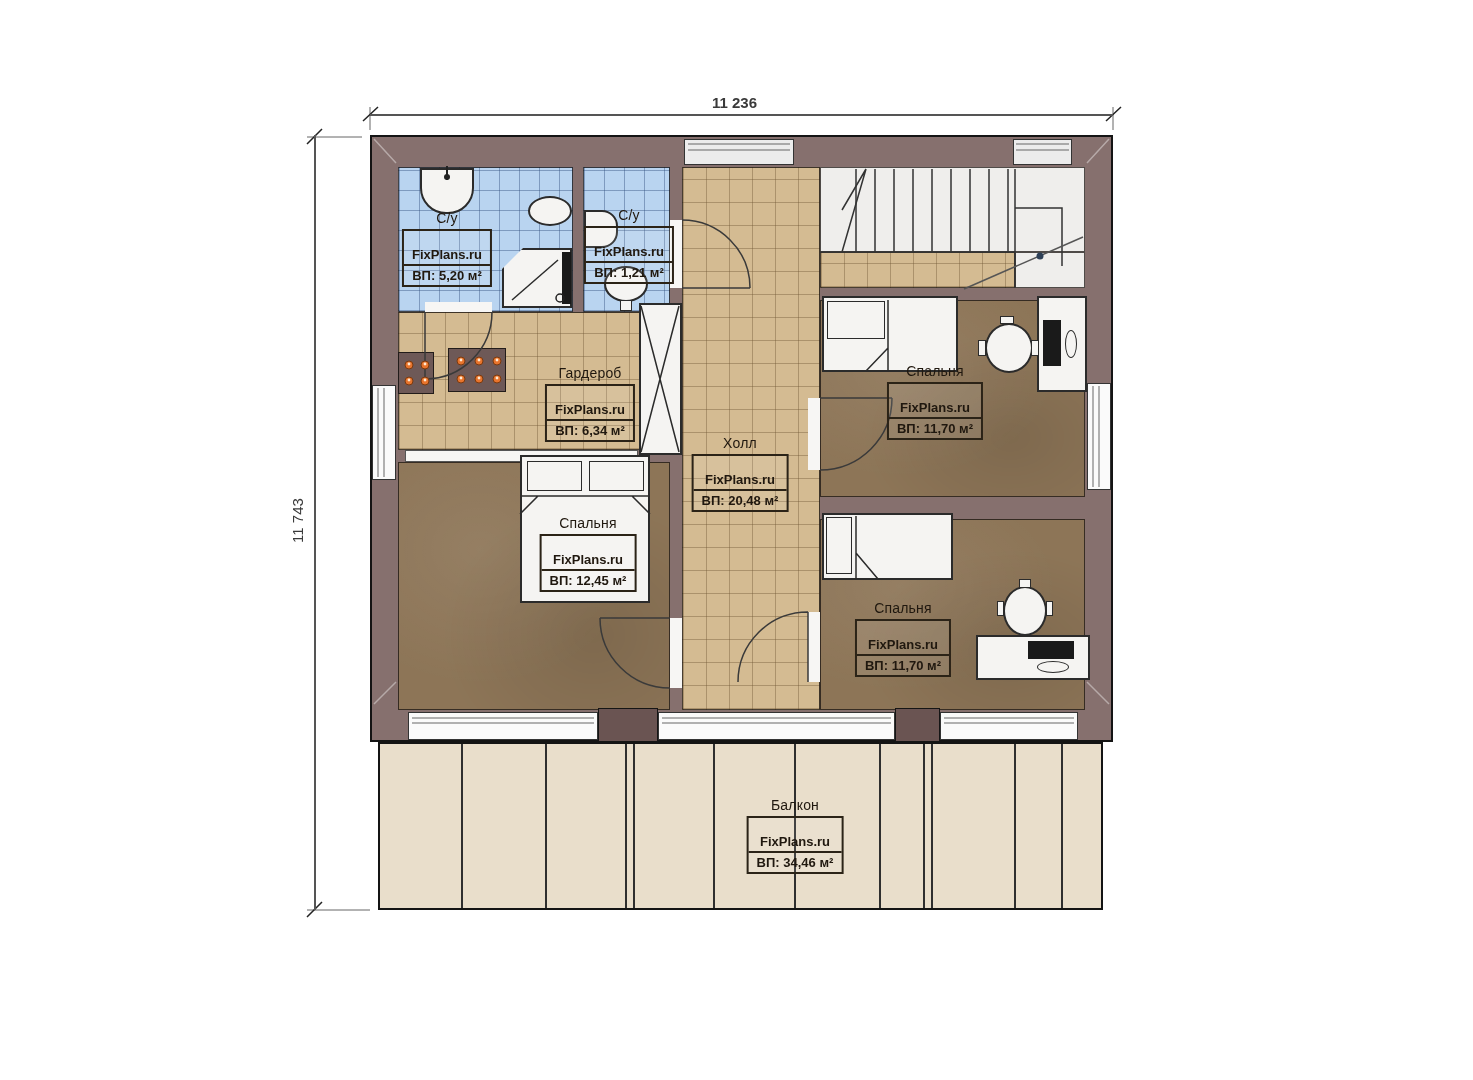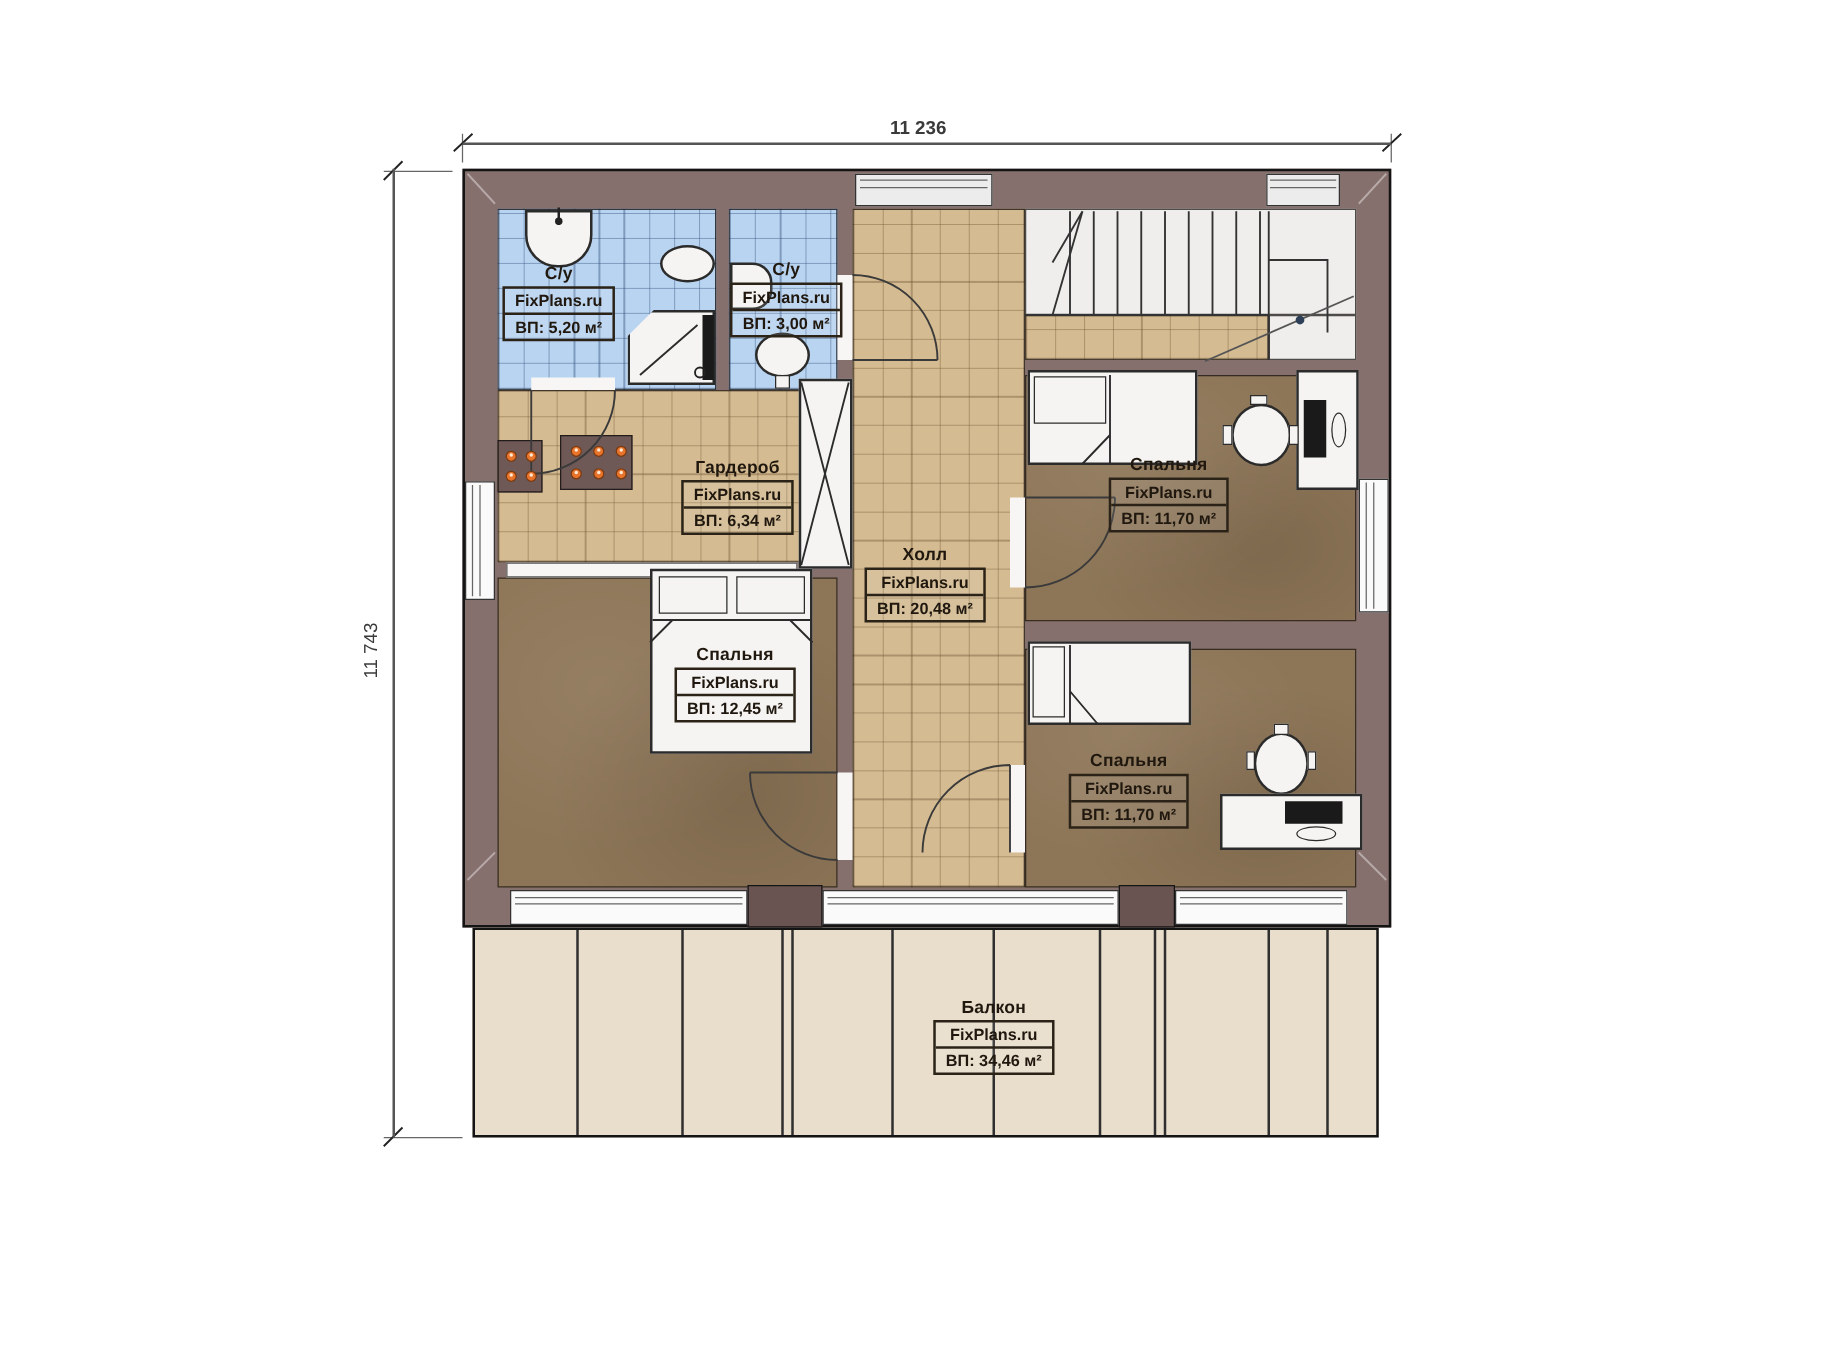--- a/index.html
+++ b/index.html
@@ -30,24 +30,24 @@
   .window-top{background:#ececec;border:1px solid #333;z-index:3;}
   .column{background:#6a5452;border:1.5px solid #151515;z-index:3;}
   
   .furn{background:#f5f4f2;border:2px solid #2b2b2b;z-index:3;}
   .furn-thin{background:#f5f4f2;border:1.5px solid #2b2b2b;z-index:3;}
   .dark{background:#1a1a1a;z-index:4;}
   .cab{background:#6e5957;border:1px solid #221c1a;z-index:3;}
   
   .room-label{position:absolute;transform:translateX(-50%);text-align:center;
     z-index:6;color:#20180f;white-space:nowrap;}
-  .room-name{font-weight:bold;font-size:14px;margin-bottom:3px;letter-spacing:.2px;}
+  .room-name{font-weight:normal;font-size:14px;margin-bottom:3px;letter-spacing:.2px;}
   .label-box{display:inline-block;border:2px solid #2b2317;font-size:13px;
     font-weight:bold;background:rgba(250,248,244,.10);}
-  .label-site{padding:2px 8px;border-bottom:2px solid #2b2317;}
+  .label-site{padding:2px 8px;border-bottom:2px solid #2b2317;margin-top:14px;}
   .label-area{padding:2px 8px;}
   
   .dimline{background:#555;z-index:5;}
   .dimtext{position:absolute;font-size:15px;color:#3a3a3a;z-index:5;}
   .dimtext.vert{transform:rotate(-90deg);transform-origin:center;}
   svg.overlay{position:absolute;left:0;top:0;z-index:4;pointer-events:none;}
 </style>
 </head>
 <body>
 
@@ -217,21 +217,21 @@
     <div class="label-box">
       <div class="label-site">FixPlans.ru</div>
       <div class="label-area">ВП: 5,20 м²</div>
     </div>
   </div>
 
   <div class="room-label" style="left:629px;top:207px;">
     <div class="room-name">С/у</div>
     <div class="label-box">
       <div class="label-site">FixPlans.ru</div>
-      <div class="label-area">ВП: 3,00 м²</div>
+      <div class="label-area">ВП: 1,21 м²</div>
     </div>
   </div>
 
   <div class="room-label" style="left:590px;top:365px;">
     <div class="room-name">Гардероб</div>
     <div class="label-box">
       <div class="label-site">FixPlans.ru</div>
       <div class="label-area">ВП: 6,34 м²</div>
     </div>
   </div>

